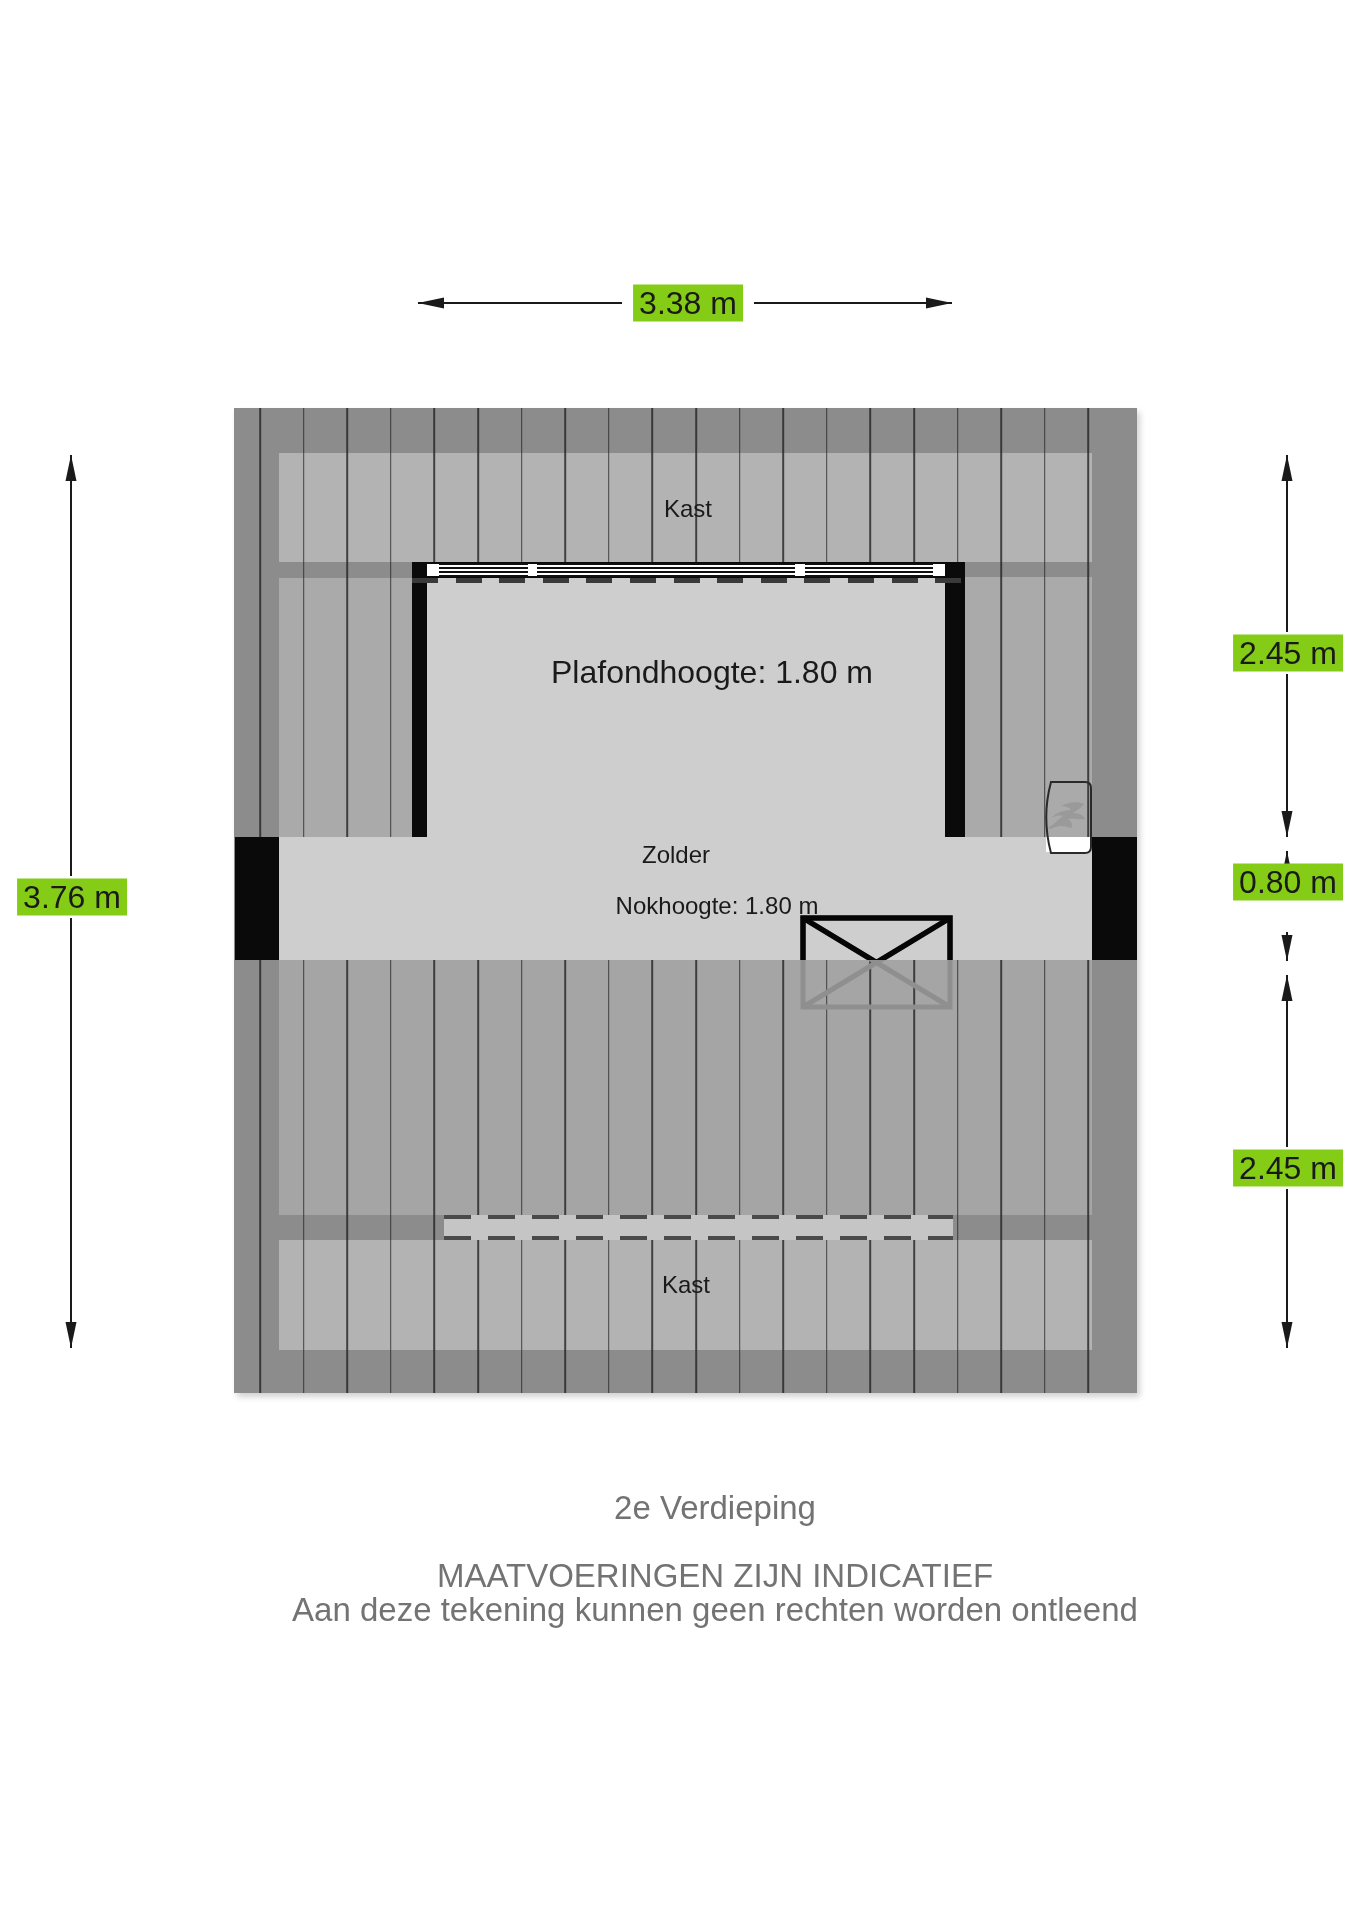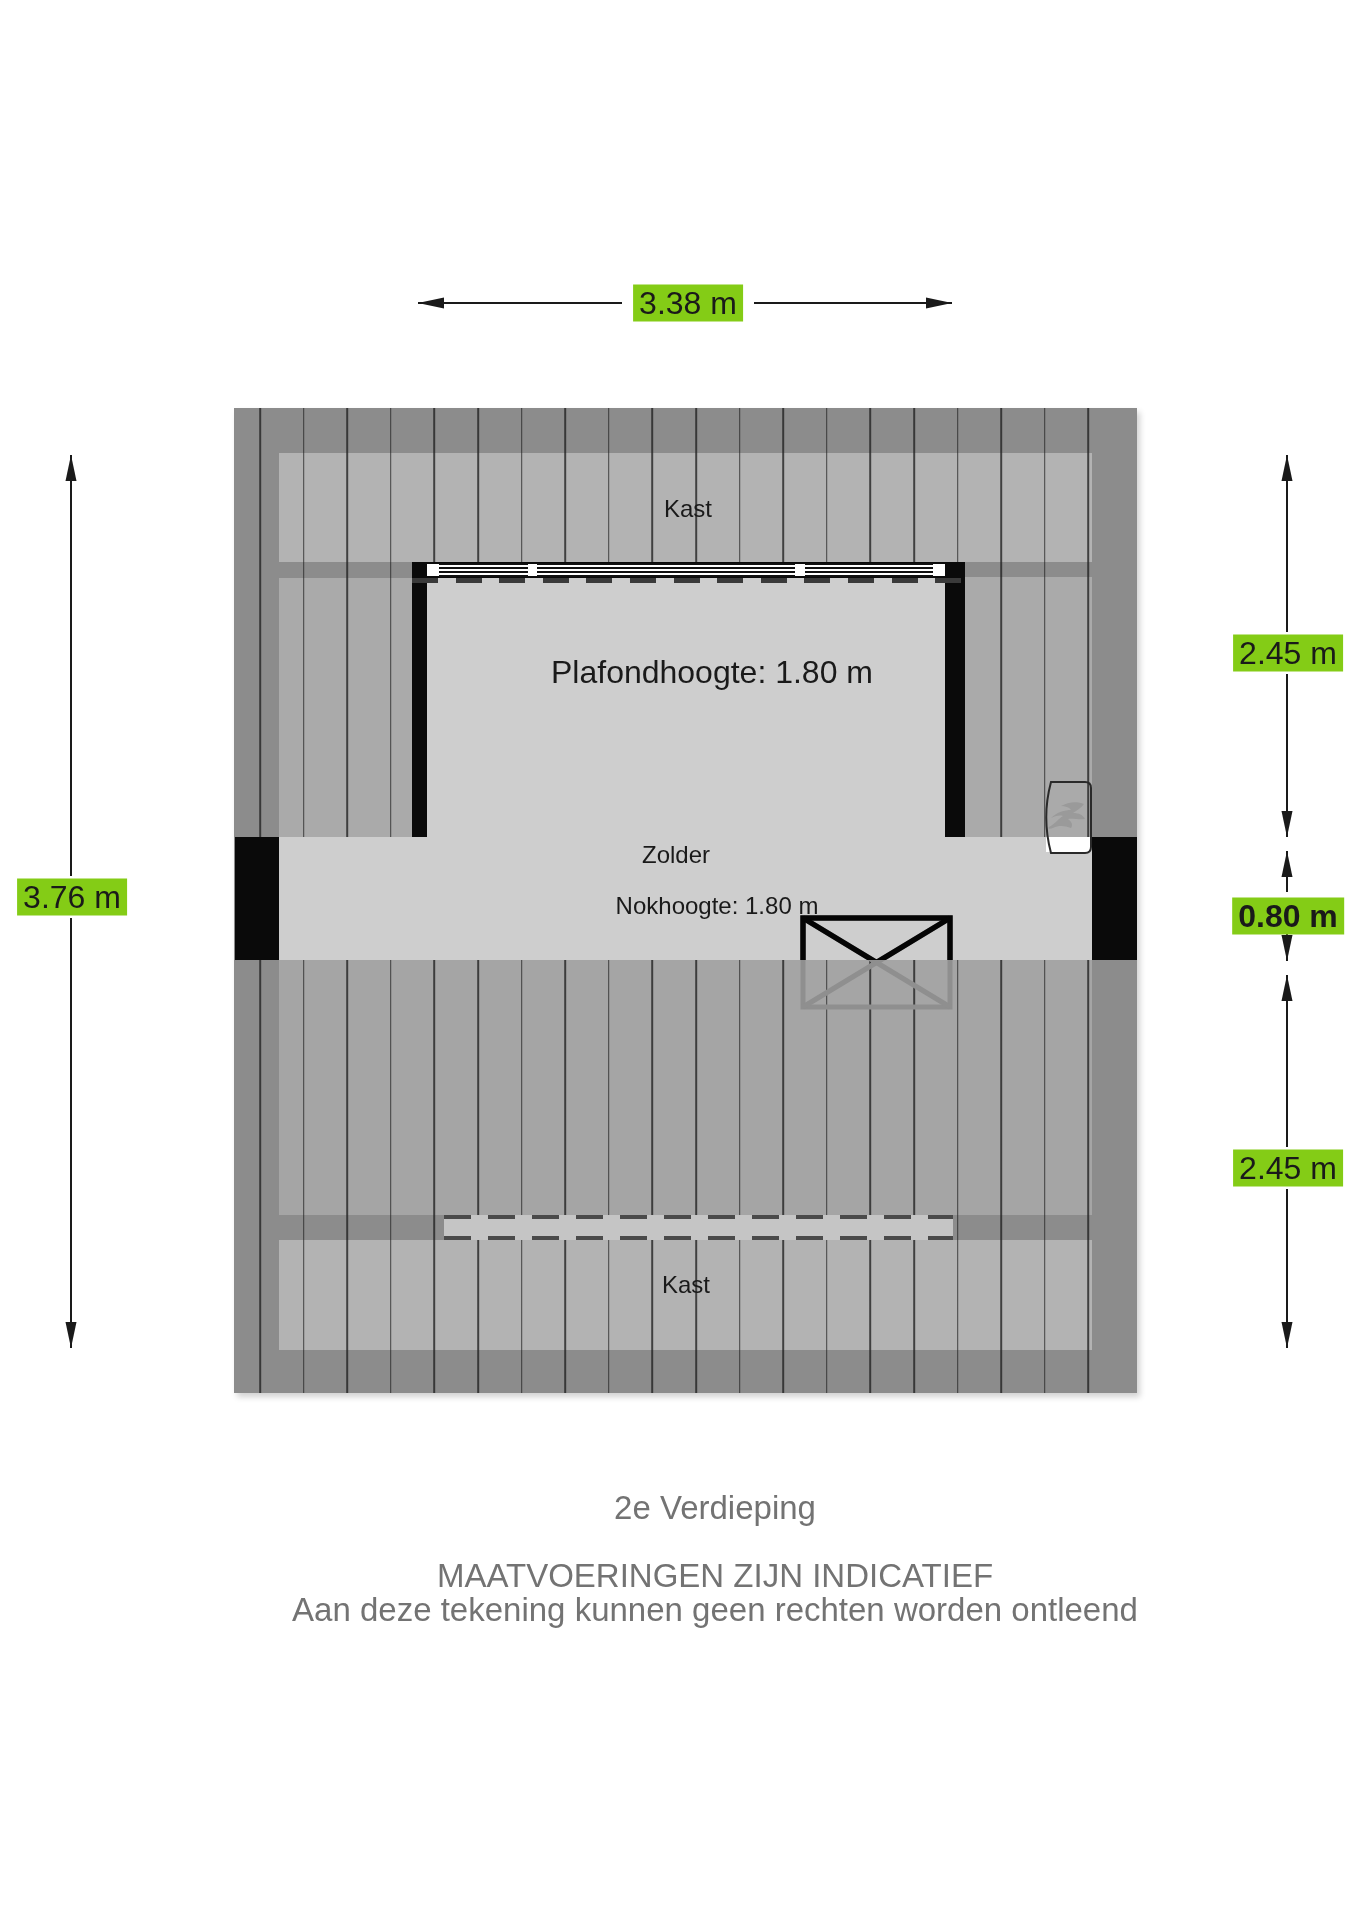--- a/index.html
+++ b/index.html
@@ -67,21 +67,21 @@
   .sub-lbl{font-size:24px;}
   .dim-lbl{font-size:32px;background:#84cc16;padding:0 6px;}
   #lbl-kast-top{left:688px;top:509px;}
   #lbl-plafond{left:712px;top:672px;font-size:32px;}
   #lbl-zolder{left:676px;top:855px;}
   #lbl-nok{left:672px;top:906px;margin-left:45px;}
   #lbl-kast-bottom{left:686px;top:1285px;}
   #lbl-dim-top{left:688px;top:303px;}
   #lbl-dim-left{left:72px;top:897px;}
   #lbl-dim-r1{left:1288px;top:653px;}
-  #lbl-dim-r2{left:1288px;top:916px;font-weight:bold;}
+  #lbl-dim-r2{left:1288px;top:882px;}
   #lbl-dim-r3{left:1288px;top:1168px;}
 
   .footer-lbl{position:absolute;left:715px;transform:translate(-50%,-50%);white-space:nowrap;font-size:33px;color:#737373;}
   #lbl-floor{top:1508px;}
   #lbl-disc1{top:1576px;}
   #lbl-disc2{top:1610px;}
 
   #dims-svg{position:absolute;left:0;top:0;width:1358px;height:1920px;pointer-events:none;}
 </style>
 </head>

